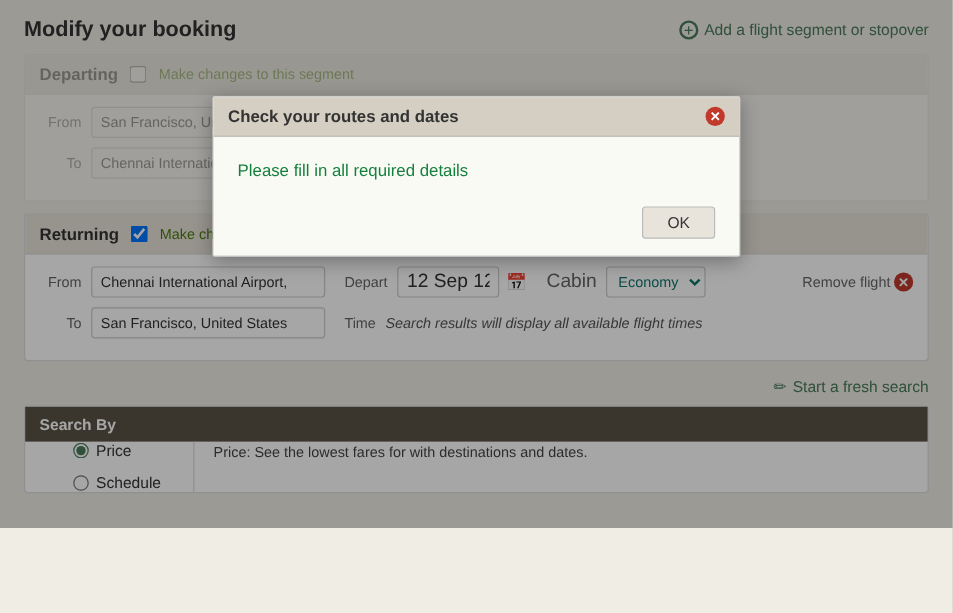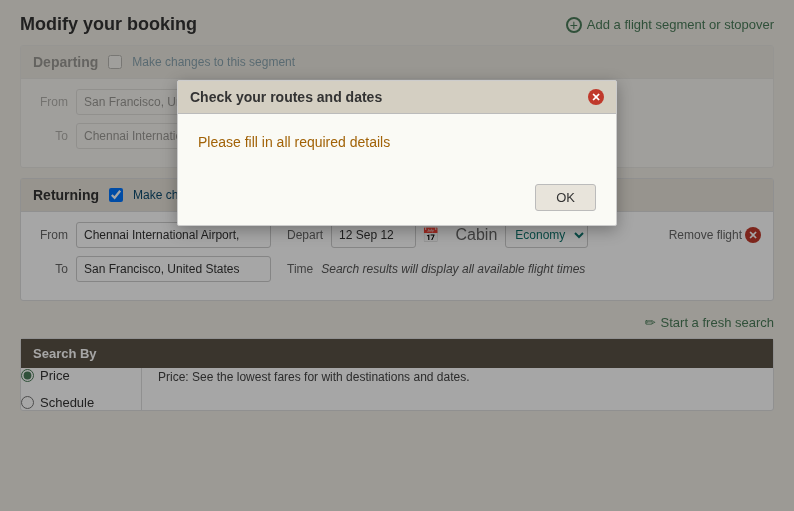--- a/index.html
+++ b/index.html
@@ -8,21 +8,21 @@
       font-size: 13px;
       background: #f0ede5;
       width: 794px;
       height: 511px;
       overflow: hidden;
       position: relative;
     }
 
     .page-container {
       width: 794px;
-      height: 511px;
+      height: 440px;
       background: #f0ede5;
       position: relative;
     }
 
     
     .page-header {
       display: flex;
       align-items: center;
       justify-content: space-between;
       padding: 14px 20px 10px 20px;
@@ -81,21 +81,21 @@
     }
 
     .section-checkbox {
       width: 14px;
       height: 14px;
       cursor: pointer;
     }
 
     .section-checkbox-label {
       font-size: 12px;
-      color: #0c4a6e;
+      color: #4d7c0f;
     }
 
     .section-body {
       padding: 10px 12px;
     }
 
     .flight-row {
       display: flex;
       align-items: center;
       gap: 8px;
@@ -126,21 +126,21 @@
     .depart-label {
       color: #666;
       font-size: 12px;
       margin-left: 8px;
     }
 
     .depart-input {
       border: 1px solid #ccc;
       border-radius: 3px;
       padding: 4px 7px;
-      font-size: 12px;
+      font-size: 16px;
       color: #333;
       background: #fff;
       height: 26px;
       width: 85px;
     }
 
     .calendar-icon {
       color: #888;
       cursor: pointer;
       font-size: 14px;
@@ -244,21 +244,21 @@
     .search-by-header {
       background: #5a5245;
       padding: 7px 12px;
       color: #fff;
       font-size: 13px;
       font-weight: bold;
     }
 
     .search-by-body {
       display: flex;
-      gap: 20px;
+      margin-left: 40px;
     }
 
     .radio-group {
       display: flex;
       flex-direction: column;
       gap: 12px;
       min-width: 100px;
     }
 
     .radio-option {
@@ -322,22 +322,22 @@
       font-weight: bold;
       color: #333;
     }
 
     .modal-body {
       padding: 20px 20px 14px 20px;
     }
 
     .modal-message {
       font-size: 14px;
-      color: #a16207;
-      margin-bottom: 20px;
+      color: #15803d;
+      margin-bottom: 8px;
     }
 
     .modal-footer {
       display: flex;
       justify-content: flex-end;
       padding: 0 20px 14px 20px;
     }
 
     .ok-button {
       background: #e8e4db;

